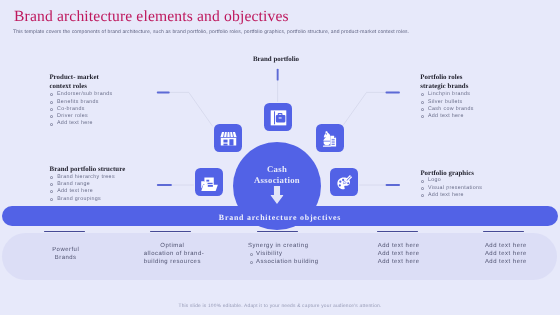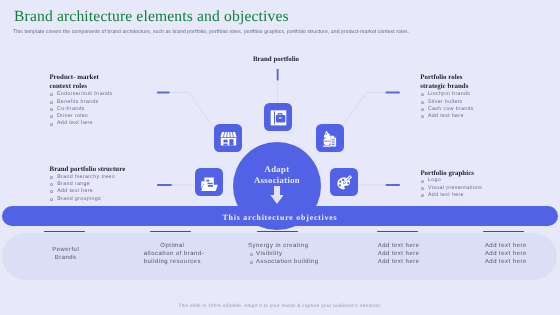--- a/index.html
+++ b/index.html
@@ -1,19 +1,19 @@
 <!DOCTYPE html>
 <html><head>
 <meta charset="utf-8">
 <style>
   html,body{margin:0;padding:0;}
   body{width:560px;height:315px;overflow:hidden;background:#e7e9fa;font-family:"Liberation Sans",sans-serif;-webkit-font-smoothing:antialiased;text-rendering:geometricPrecision;}
   .slide{position:relative;width:560px;height:315px;background:#e7e9fa;overflow:hidden;}
 
-  .title{position:absolute;left:14px;top:8px;font-family:"Liberation Serif",serif;font-size:15.6px;color:#15803d;font-weight:400;letter-spacing:.15px;white-space:nowrap;}
+  .title{position:absolute;left:14px;top:8px;font-family:"Liberation Serif",serif;font-size:15.6px;color:#be185d;font-weight:400;letter-spacing:.15px;white-space:nowrap;}
   .subtitle{position:absolute;left:13px;top:28.5px;font-size:5px;color:#5e6280;letter-spacing:.115px;white-space:nowrap;}
   .footer{position:absolute;left:0;right:0;top:304.4px;text-align:center;font-size:4.85px;color:#9599b5;letter-spacing:.2px;}
 
   
   .conn{position:absolute;left:0;top:0;width:560px;height:315px;}
 
   
   .blk{position:absolute;}
   .blk h4{margin:0;font-family:"Liberation Serif",serif;font-weight:700;font-size:6.85px;color:#22222e;line-height:9.4px;white-space:nowrap;letter-spacing:.05px;}
   .blk ul{margin:-0.6px 0 0 0;padding:0;list-style:none;}
@@ -164,30 +164,30 @@
       <circle cx="34.6" cy="26.1" r="3.1" fill="#5262e6"></circle>
       <circle cx="10.8" cy="32.2" r="3.1" fill="#5262e6"></circle>
       <path d="M39.3 3.1 45.4 9.2 30.4 24.2l-6.1-6.1z" fill="#ffffff"></path>
       <path d="M40.5 6.4 42.1 8l-11 11-1.6-1.6z" fill="#5262e6"></path>
       <path d="m23.1 19.3 6.1 6.1-8.4 2.3z" fill="#ffffff" stroke="#5262e6" stroke-width="1.4"></path>
     </svg>
   </div>
 
   <div class="circle">
     <div class="ctxt">
-      <div>Adapt</div>
+      <div>Cash</div>
       <div>Association</div>
     </div>
     <svg class="carrow" width="13.3" height="17.9" viewBox="0 0 13.3 17.9">
       <path d="M3.6 0 H9.7 V9.1 H13.3 L6.65 17.9 L0 9.1 H3.6 Z" fill="#e1e4f8"></path>
     </svg>
   </div>
 
   <div class="bar">
-    <div class="blabel">This architecture  objectives</div>
+    <div class="blabel">Brand architecture  objectives</div>
   </div>
 
   <div class="panel"></div>
   <div class="cols">
     <div class="col" style="left:44px;width:100px;">
       <div class="sep"></div>
       <div class="ctext center" style="width:41px;left:1.2px;top:18px;">
         <div>Powerful</div>
         <div>Brands</div>
       </div>

